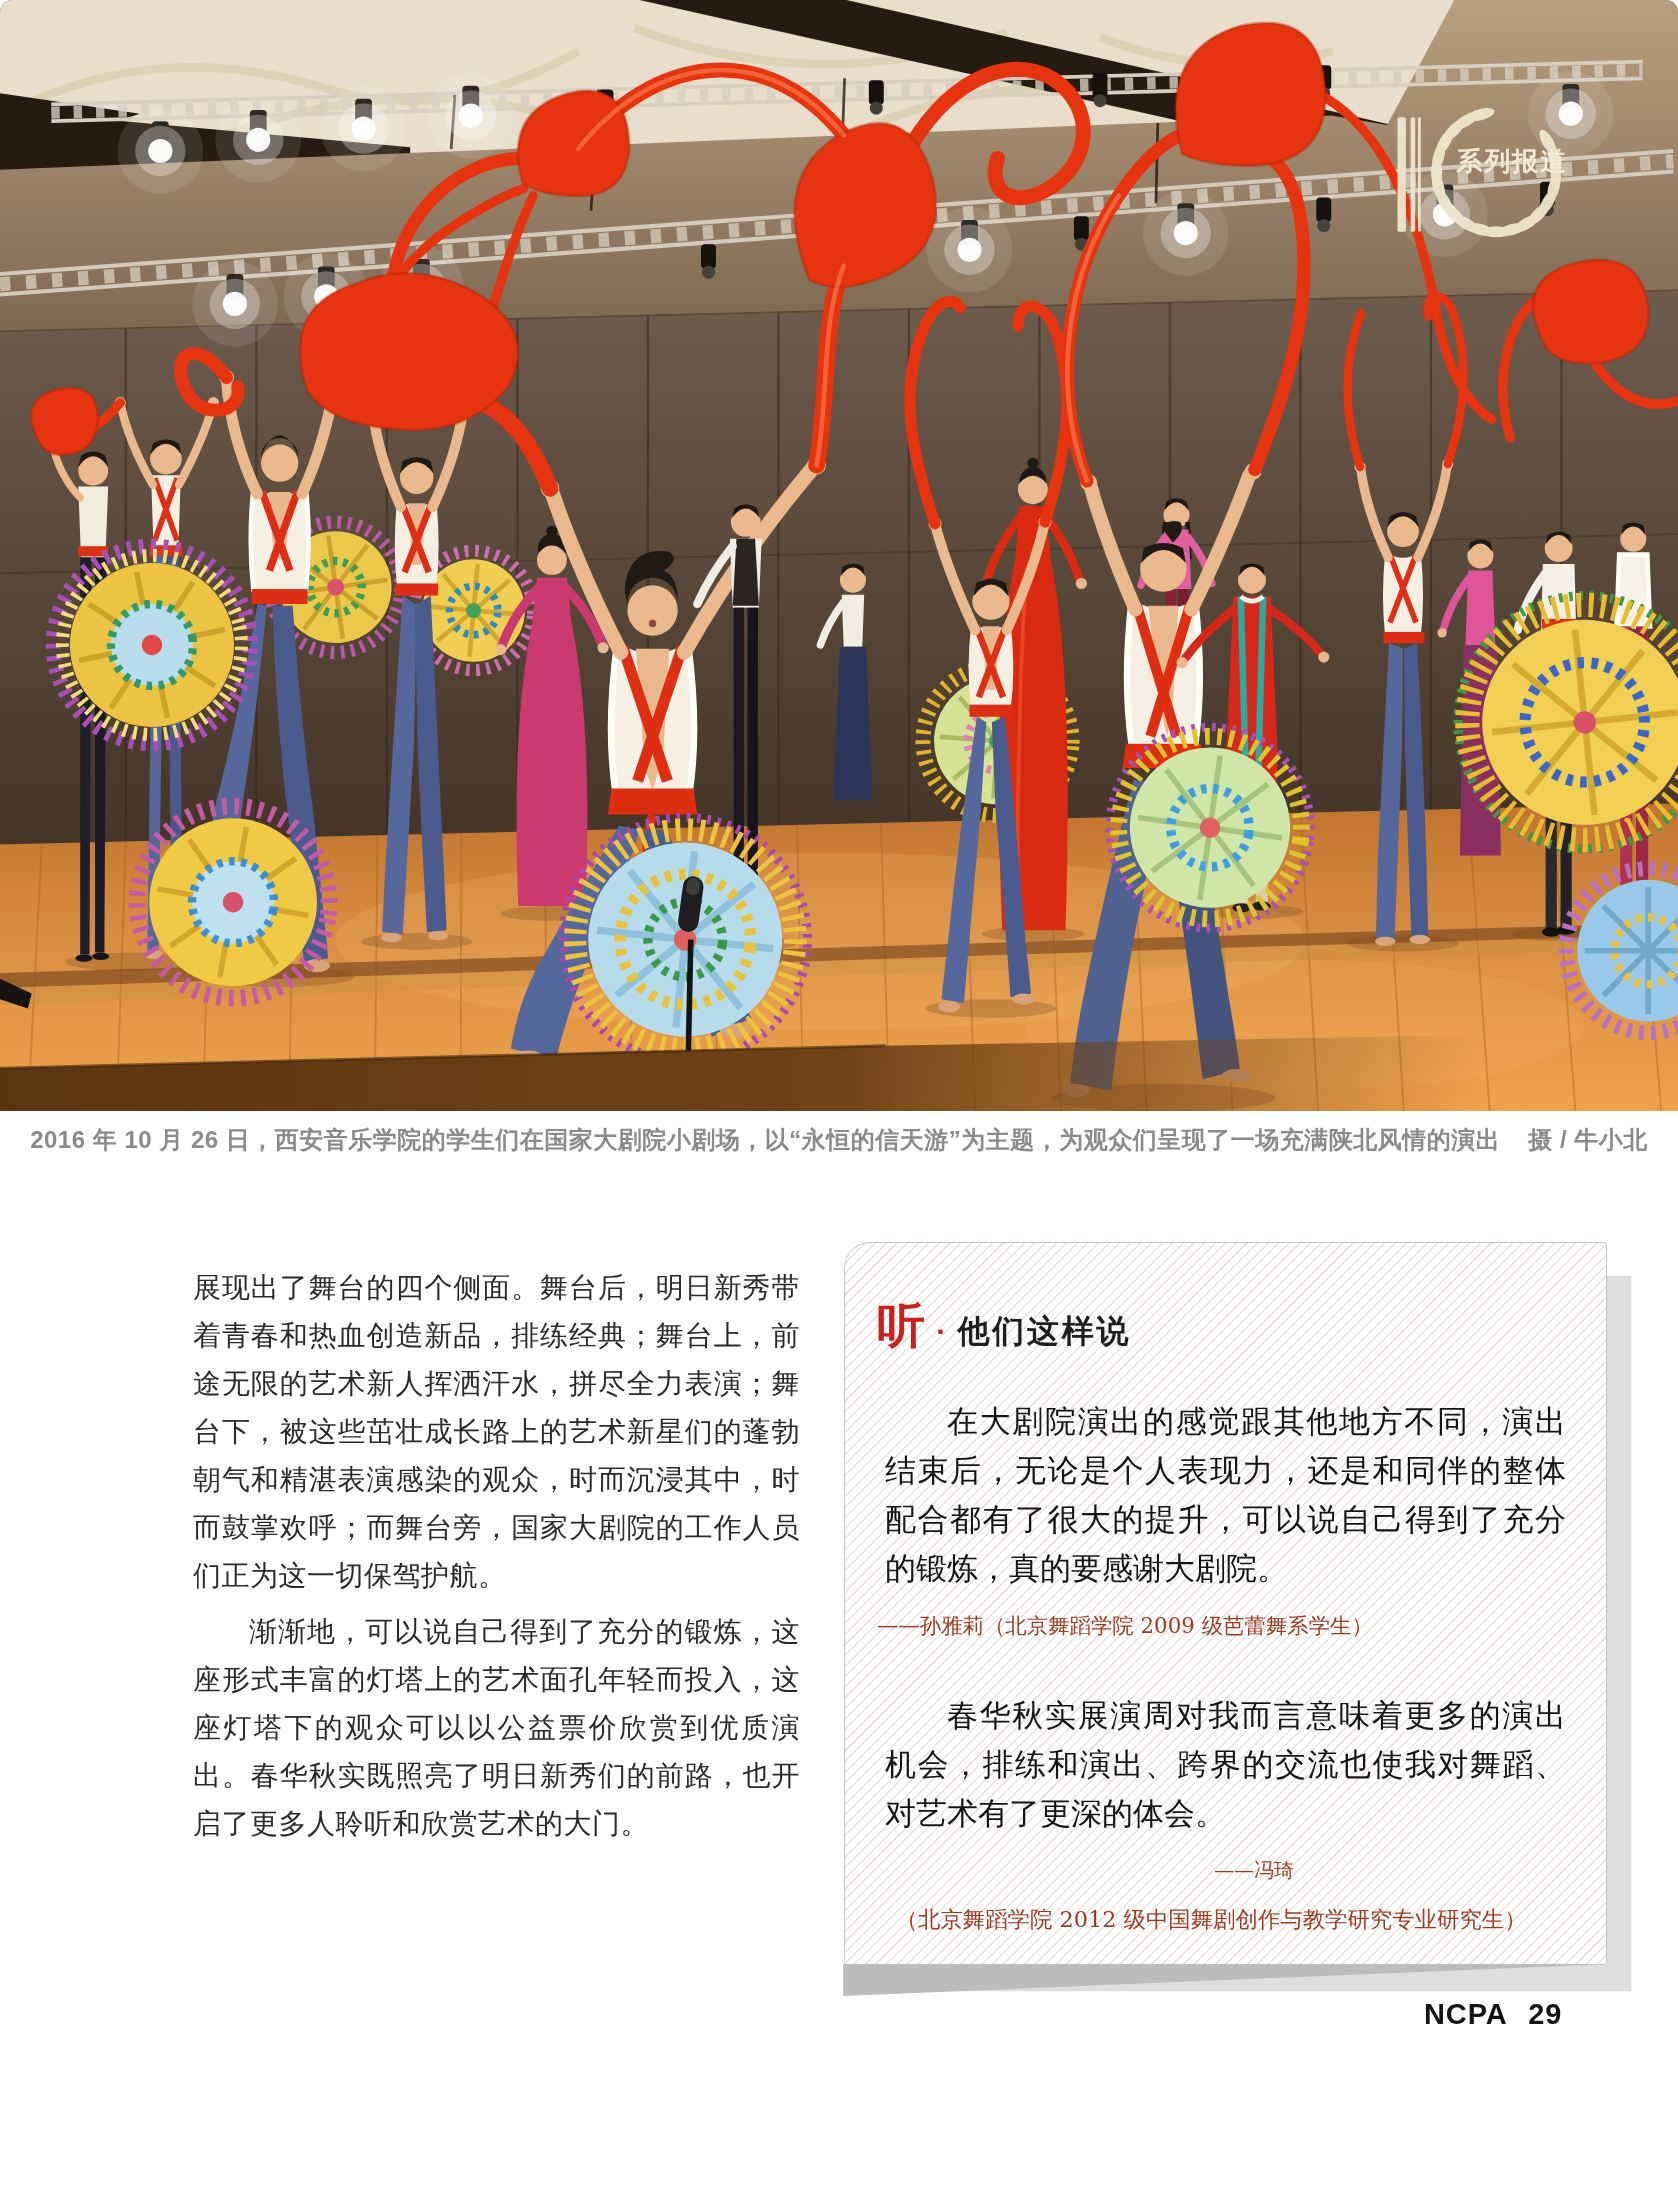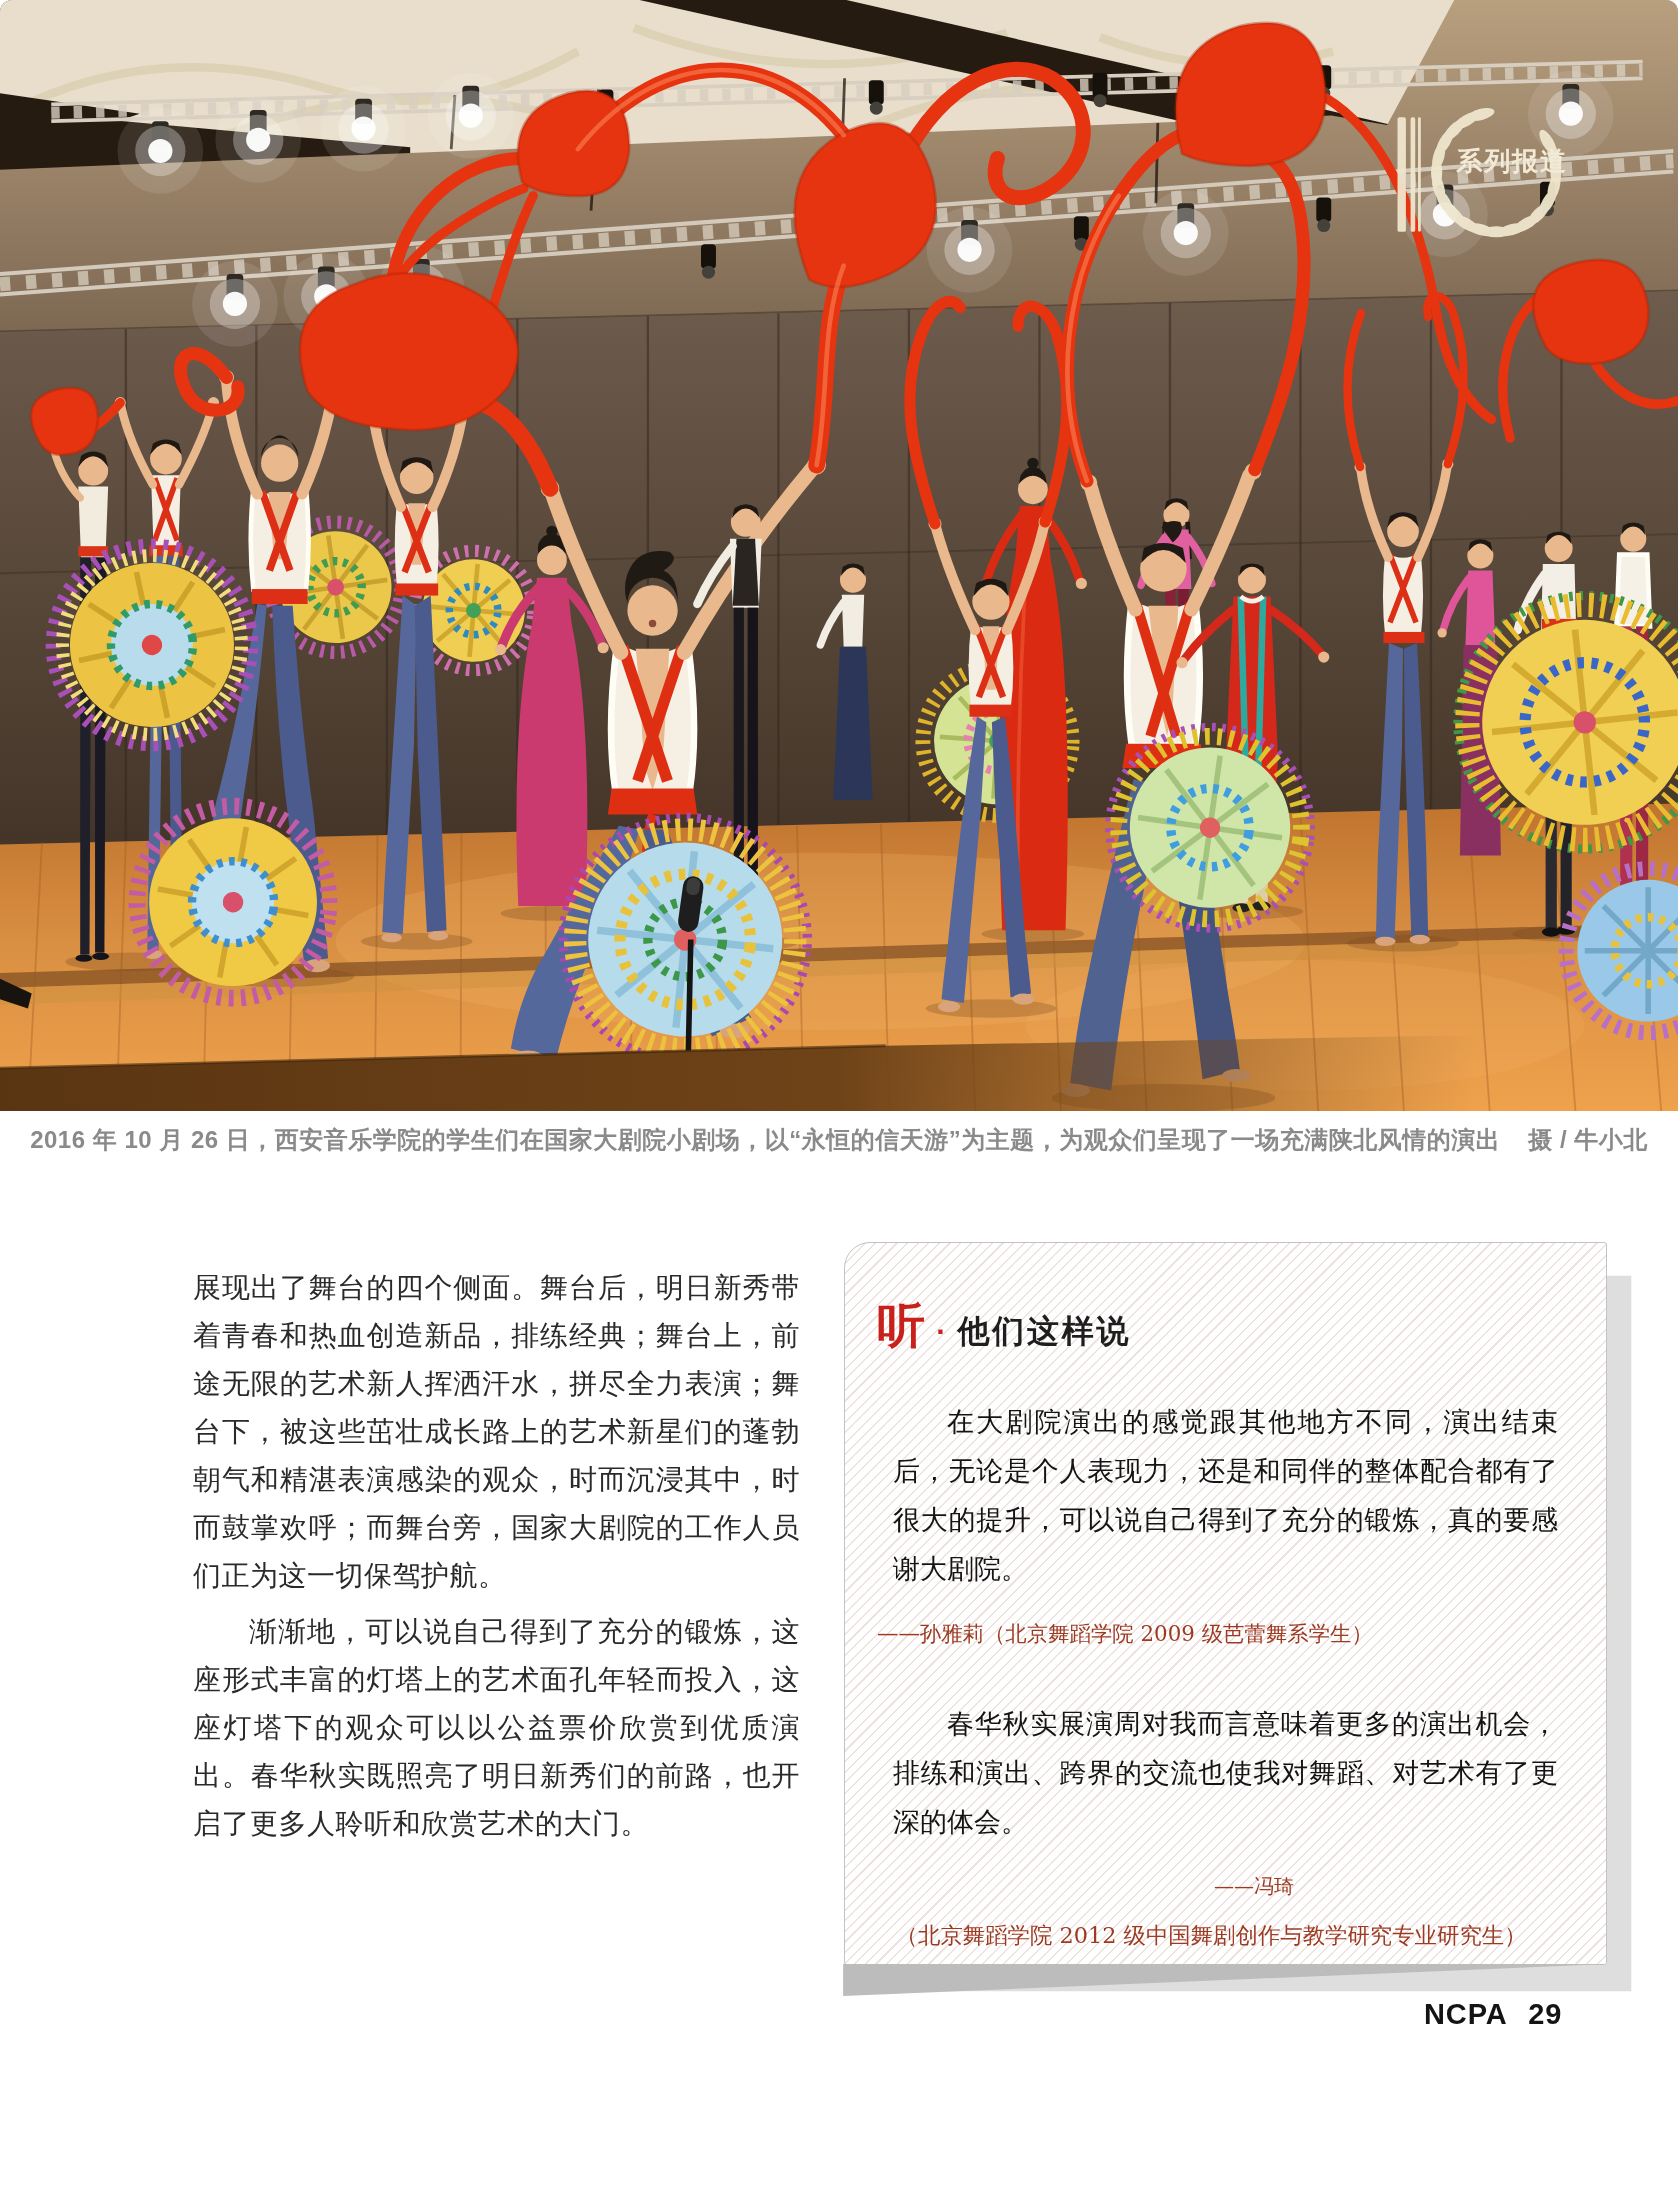--- a/index.html
+++ b/index.html
@@ -30,22 +30,22 @@
            border:1.9px solid #c2c2c2;border-radius:26px 2.8px 2.8px 2.8px;
            padding:58px 32px 0 32px;
            box-shadow:28px 30px 0 -3.7px #dedede;}
   .sidebar::after{content:"";position:absolute;left:-1.9px;right:-1.9px;bottom:-32px;height:32px;
            background:#bcbcbc;clip-path:polygon(0 0,100% 0,0 100%);}
   .sb-title{display:flex;align-items:baseline;gap:11.2px;margin-bottom:43px;}
   .t-accent{font-family:"DejaVu Serif","Liberation Serif",serif;font-size:48px;font-weight:700;
             color:#c8201a;line-height:1;}
   .t-dot{font-size:30px;font-weight:700;color:#c8201a;}
   .t-rest{font-size:32px;font-weight:700;color:#1e1e1e;letter-spacing:2.8px;}
-  .quote{font-family:"DejaVu Serif","Liberation Serif",serif;font-size:27px;line-height:49px;
-         color:#141414;text-align:justify;text-indent:2em;margin:16px;}
+  .quote{font-family:"DejaVu Serif","Liberation Serif",serif;font-size:31px;line-height:49px;
+         color:#141414;text-align:justify;text-indent:2em;margin:8px;}
   .attr{font-family:"DejaVu Serif","Liberation Serif",serif;color:#9c3a22;margin:0;line-height:49px;}
   .attr1{font-size:21.4px;text-align:left;padding-right:196px;}
   .attr-name{font-size:20px;text-align:right;padding-right:280px;}
   .attr-school{font-size:22.4px;padding-left:18.6px;}
   .qblock2{margin-top:41px;}
   
   .footer{left:1424px;top:1998px;font-weight:700;font-size:29px;color:#141414;letter-spacing:0.9px;}
   .footer .pagenum{margin-left:20.5px;}
 </style>
 </head>

